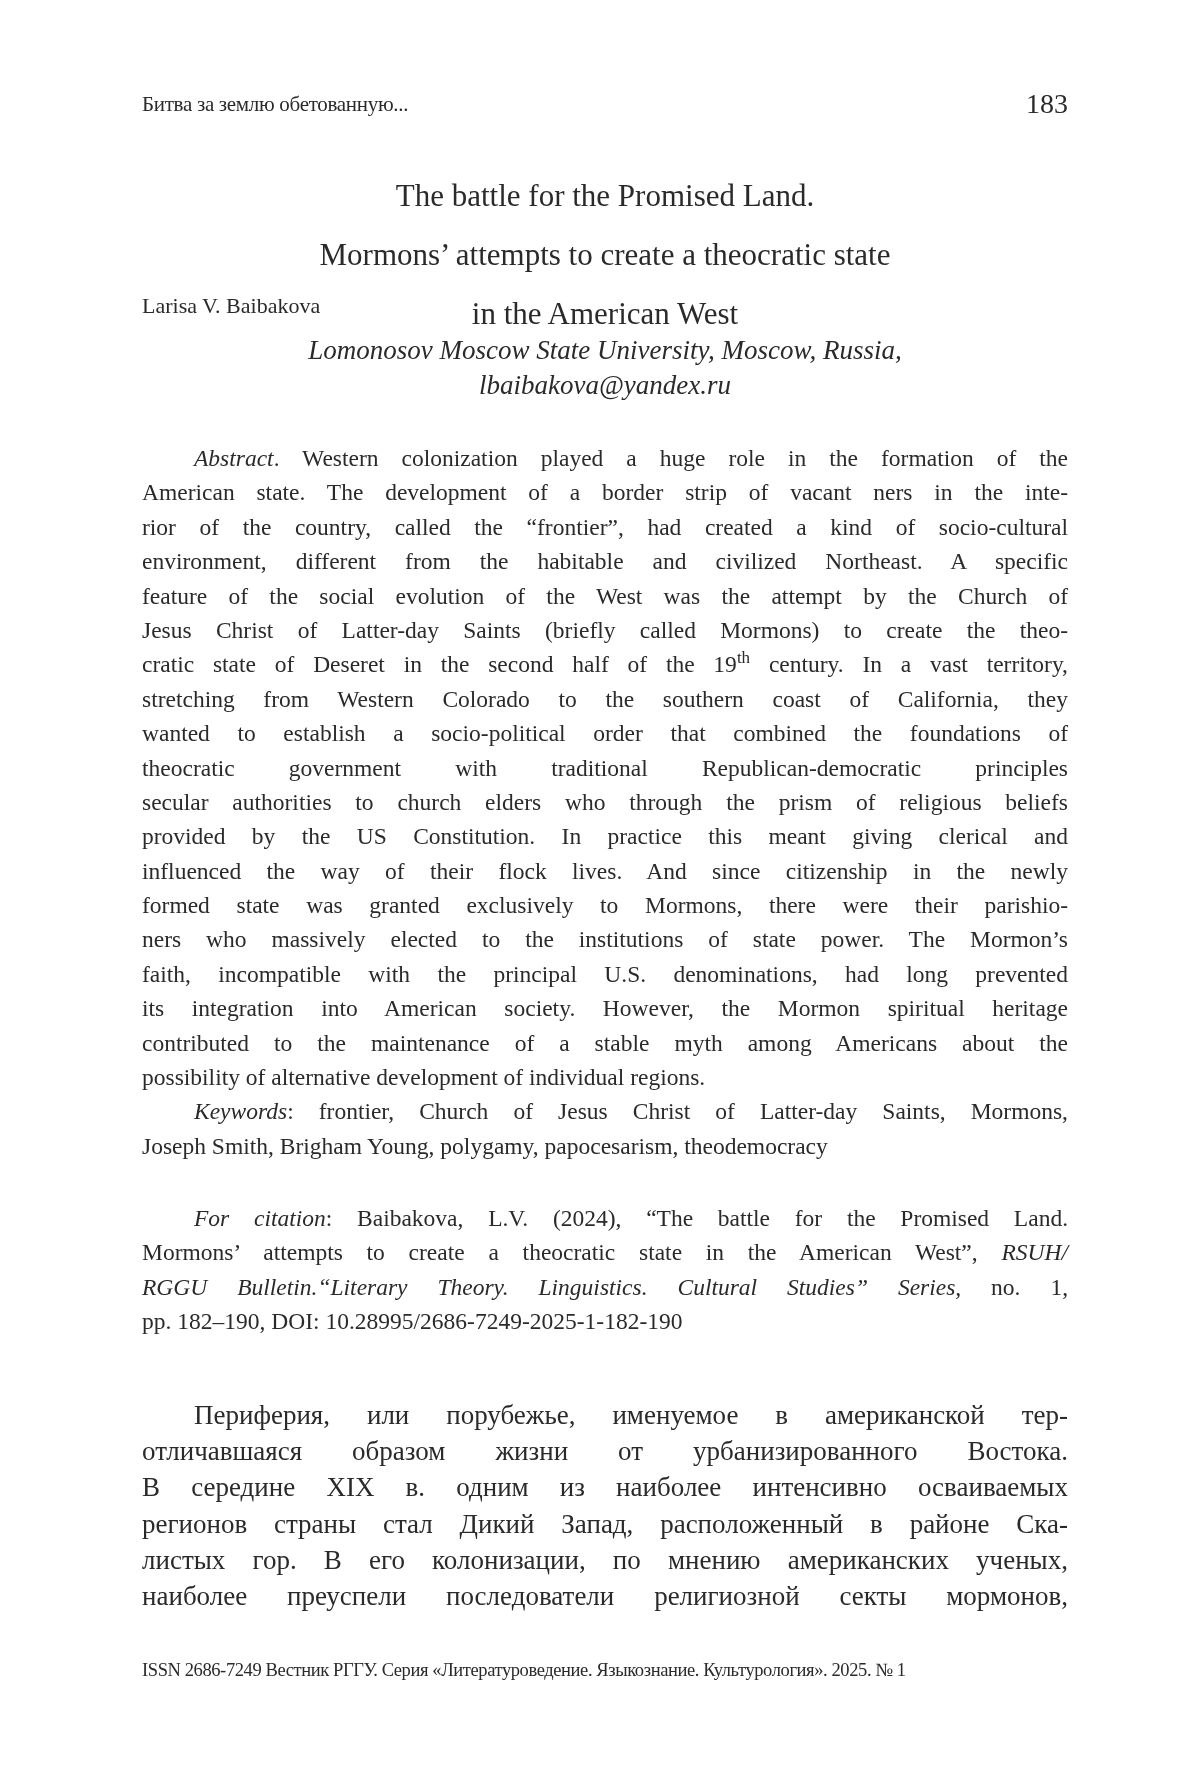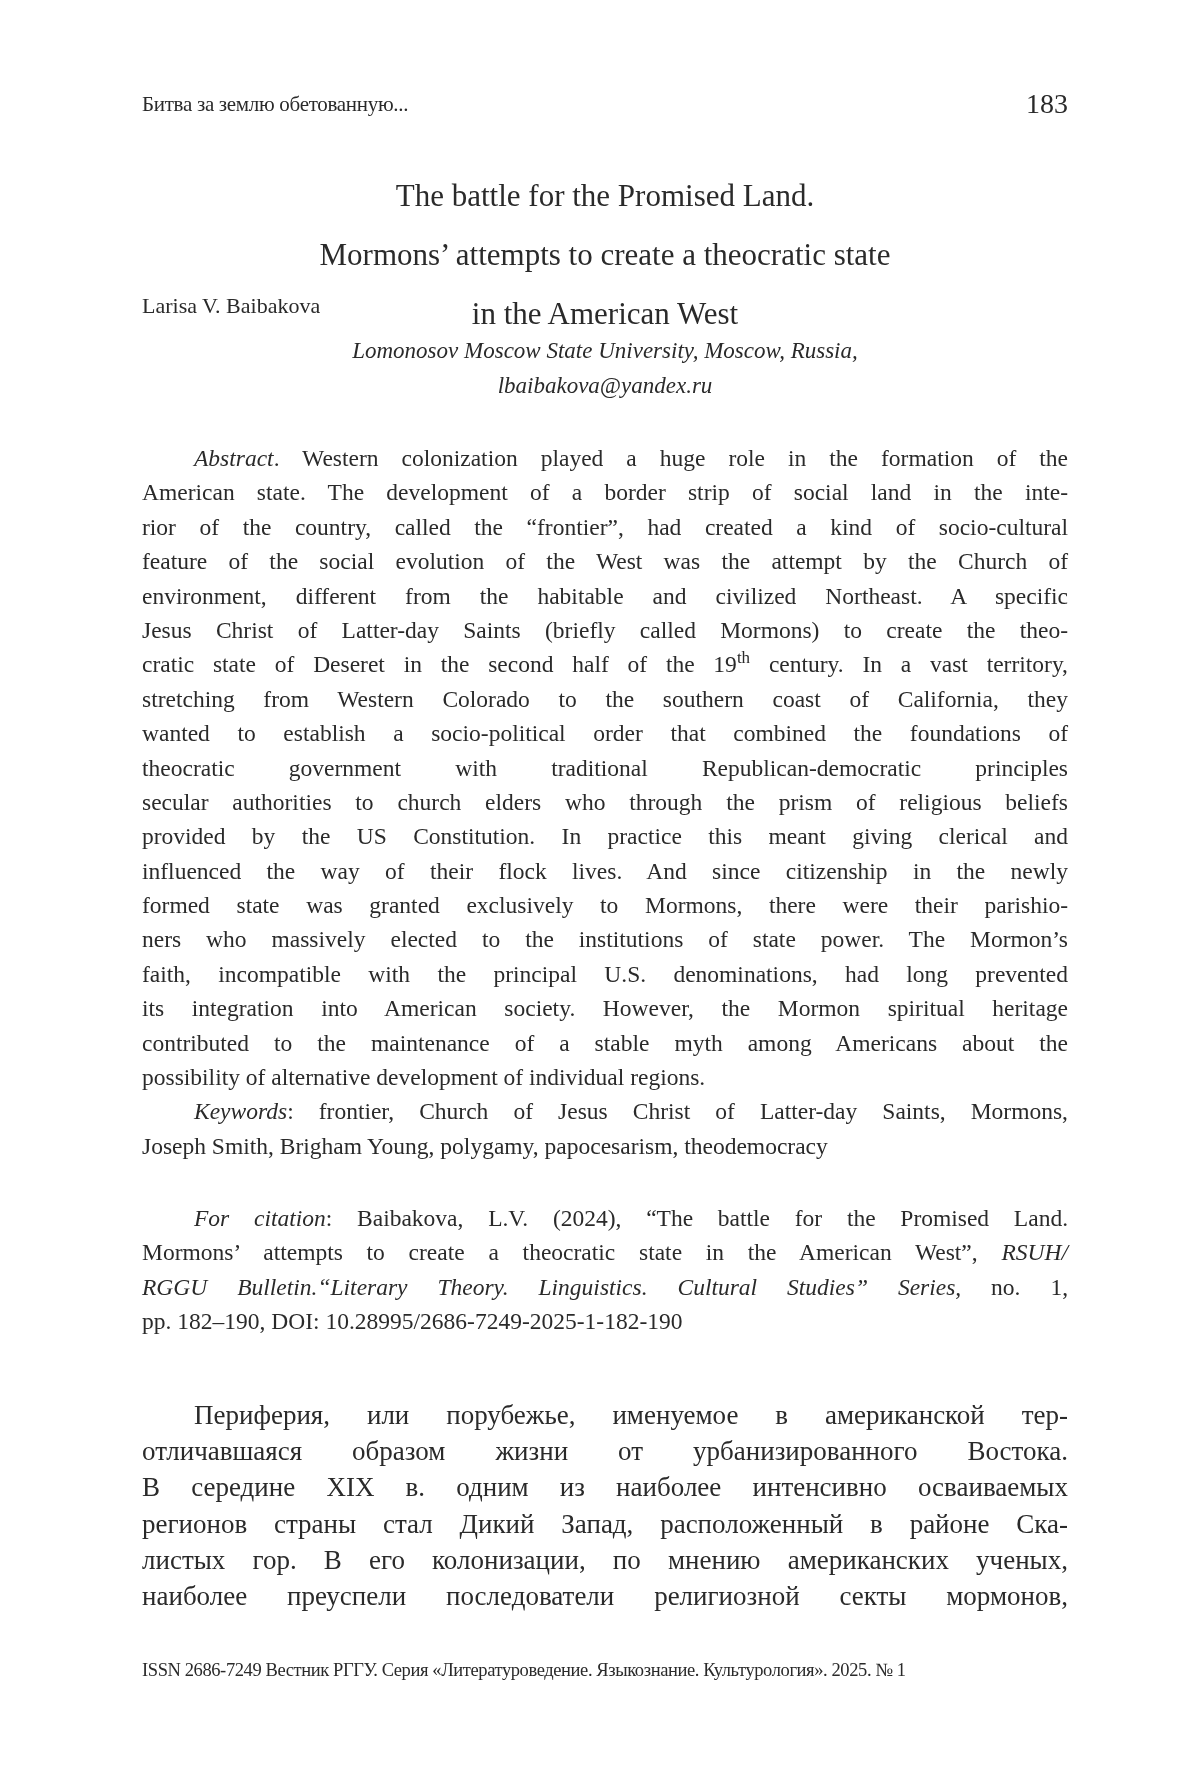--- a/index.html
+++ b/index.html
@@ -4,21 +4,21 @@
 <style>
   html, body { margin:0; padding:0; background:#ffffff; }
   body { width:1200px; height:1780px; position:relative; overflow:hidden;
          font-family:"Liberation Serif","DejaVu Serif",serif; color:#2a2a2a; }
   .abs { position:absolute; }
   .runhead { left:142px; top:92px; font-size:21px; letter-spacing:-0.3px; }
   .pagenum { right:132px; top:88px; font-size:28px; }
   .title { left:142px; width:926px; top:155px; text-align:center; font-size:31px; line-height:37px; }
   .title div { white-space:nowrap;margin-top:22px; }
   .author { left:142px; width:926px; top:293px; font-size:22px; }
-  .affil { left:142px; width:926px; top:333px; text-align:center; font-size:23px; font-style:italic; line-height:35px; }
+  .affil { left:142px; width:926px; top:333px; text-align:center; font-size:27px; font-style:italic; line-height:35px; }
   .block { left:142px; width:926px; font-size:23.5px; }
   .line { display:block; height:34.4px; line-height:34.4px; text-align:justify; text-align-last:justify; white-space:nowrap; overflow:visible; }
   .line.last { text-align-last:left; }
   .line.indent { padding-left:52px; }
   .abstract { top:441px; }
   .citation { top:1185px;margin-top:16px; }
   .ru { top:1397px; font-size:27px; }
   .ru .line { height:36.2px; line-height:36.2px; }
   .ru .line.indent { padding-left:52px; }
   .footer { left:142px; width:926px; top:1660px; font-size:18.5px; letter-spacing:-0.4px; white-space:nowrap; }
@@ -38,24 +38,24 @@
 </div>
 
 <div class="abs author">Larisa V. Baibakova</div>
 <div class="abs affil">
   <div>Lomonosov Moscow State University, Moscow, Russia,</div>
   <div>lbaibakova@yandex.ru</div>
 </div>
 
 <div class="abs block abstract">
   <span class="line indent"><i>Abstract</i><span>. Western colonization played a huge role in the formation of the</span></span>
-  <span class="line">American state. The development of a border strip of social land in the inte-</span>
+  <span class="line">American state. The development of a border strip of vacant ners in the inte-</span>
   <span class="line">rior of the country, called the “frontier”, had created a kind of socio-cultural</span>
+  <span class="line">environment, different from the habitable and civilized Northeast. A specific</span>
   <span class="line">feature of the social evolution of the West was the attempt by the Church of</span>
-  <span class="line">environment, different from the habitable and civilized Northeast. A specific</span>
   <span class="line">Jesus Christ of Latter-day Saints (briefly called Mormons) to create the theo-</span>
   <span class="line"><span>cratic state of Deseret in the second half of the 19</span><sup>th</sup><span> century. In a vast territory,</span></span>
   <span class="line">stretching from Western Colorado to the southern coast of California, they</span>
   <span class="line">wanted to establish a socio-political order that combined the foundations of</span>
   <span class="line">theocratic government with traditional Republican-democratic principles</span>
   <span class="line">secular authorities to church elders who through the prism of religious beliefs</span>
   <span class="line">provided by the US Constitution. In practice this meant giving clerical and</span>
   <span class="line">influenced the way of their flock lives. And since citizenship in the newly</span>
   <span class="line">formed state was granted exclusively to Mormons, there were their parishio-</span>
   <span class="line">ners who massively elected to the institutions of state power. The Mormon’s</span>

